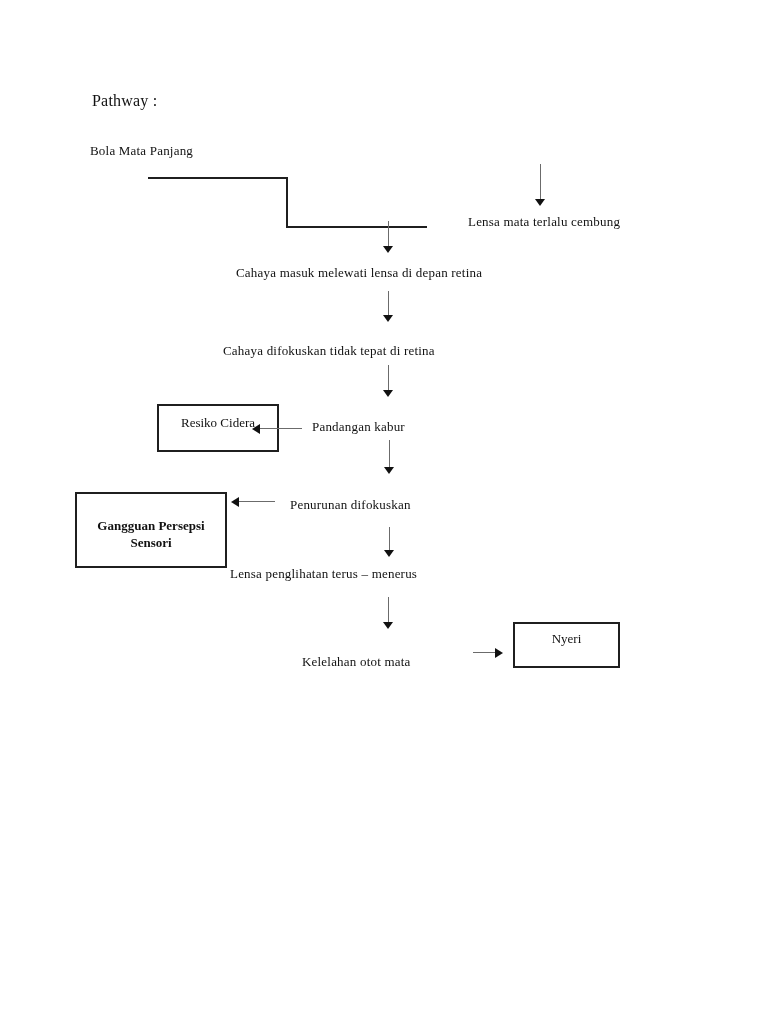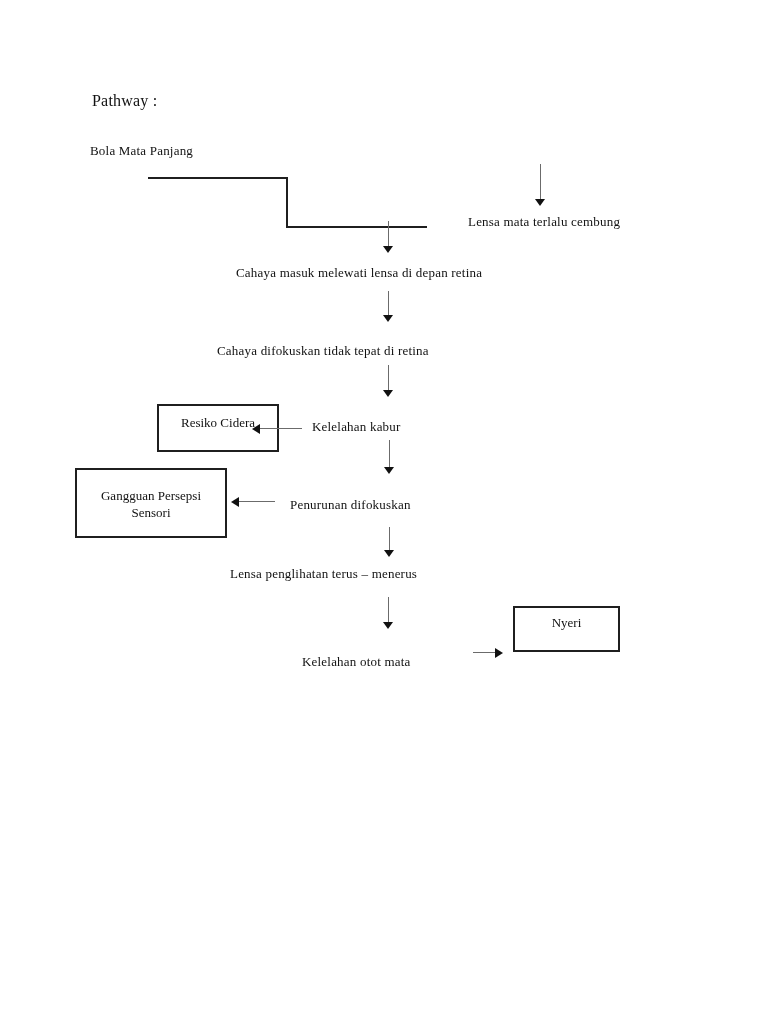--- a/index.html
+++ b/index.html
@@ -45,37 +45,37 @@
   <div class="txt" style="left:438px;top:212px;margin-left:30px;">Lensa mata terlalu cembung</div>
 
   <div class="vstem" style="left:388px;top:221px;height:26px;"></div>
   <div class="head-down" style="left:383px;top:246px;"></div>
 
   <div class="txt" style="left:195px;top:263px;margin-left:41px;">Cahaya masuk melewati lensa di depan retina</div>
 
   <div class="vstem" style="left:388px;top:291px;height:25px;"></div>
   <div class="head-down" style="left:383px;top:315px;"></div>
 
-  <div class="txt" style="left:217px;top:341px;">Cahaya difokuskan tidak tepat di retina</div>
+  <div class="txt" style="left:223px;top:341px;">Cahaya difokuskan tidak tepat di retina</div>
 
   <div class="vstem" style="left:388px;top:365px;height:26px;"></div>
   <div class="head-down" style="left:383px;top:390px;"></div>
 
   <div class="dbox" style="left:125px;top:404px;width:118px;height:36px;padding-top:8px;margin-left:32px;">
     <span>Resiko Cidera</span>
   </div>
   <div class="hstem" style="left:260px;top:428px;width:42px;"></div>
   <div class="head-left" style="left:252px;top:424px;"></div>
 
-  <div class="txt" style="left:312px;top:417px;">Kelelahan kabur</div>
+  <div class="txt" style="left:312px;top:417px;">Pandangan kabur</div>
 
   <div class="vstem" style="left:389px;top:440px;height:28px;"></div>
   <div class="head-down" style="left:384px;top:467px;"></div>
 
-  <div class="dbox" style="left:75px;top:468px;width:148px;height:49px;padding-top:17px;">
+  <div class="dbox" style="left:75px;top:492px;width:148px;height:49px;padding-top:23px;font-weight:bold;">
     <span>Gangguan Persepsi</span>
     <span>Sensori</span>
   </div>
   <div class="hstem" style="left:239px;top:501px;width:36px;"></div>
   <div class="head-left" style="left:231px;top:497px;"></div>
 
   <div class="txt" style="left:290px;top:495px;">Penurunan difokuskan</div>
 
   <div class="vstem" style="left:389px;top:527px;height:24px;"></div>
   <div class="head-down" style="left:384px;top:550px;"></div>
@@ -83,17 +83,17 @@
   <div class="txt" style="left:230px;top:564px;">Lensa penglihatan terus – menerus</div>
 
   <div class="vstem" style="left:388px;top:597px;height:26px;"></div>
   <div class="head-down" style="left:383px;top:622px;"></div>
 
   <div class="txt" style="left:302px;top:652px;">Kelelahan otot mata</div>
 
   <div class="hstem" style="left:473px;top:652px;width:23px;"></div>
   <div class="head-right" style="left:495px;top:648px;"></div>
 
-  <div class="dbox" style="left:513px;top:606px;width:103px;height:36px;padding-top:6px;">
+  <div class="dbox" style="left:513px;top:622px;width:103px;height:36px;padding-top:6px;">
     <span>Nyeri</span>
   </div>
 
 </div>
 
 </body></html>

